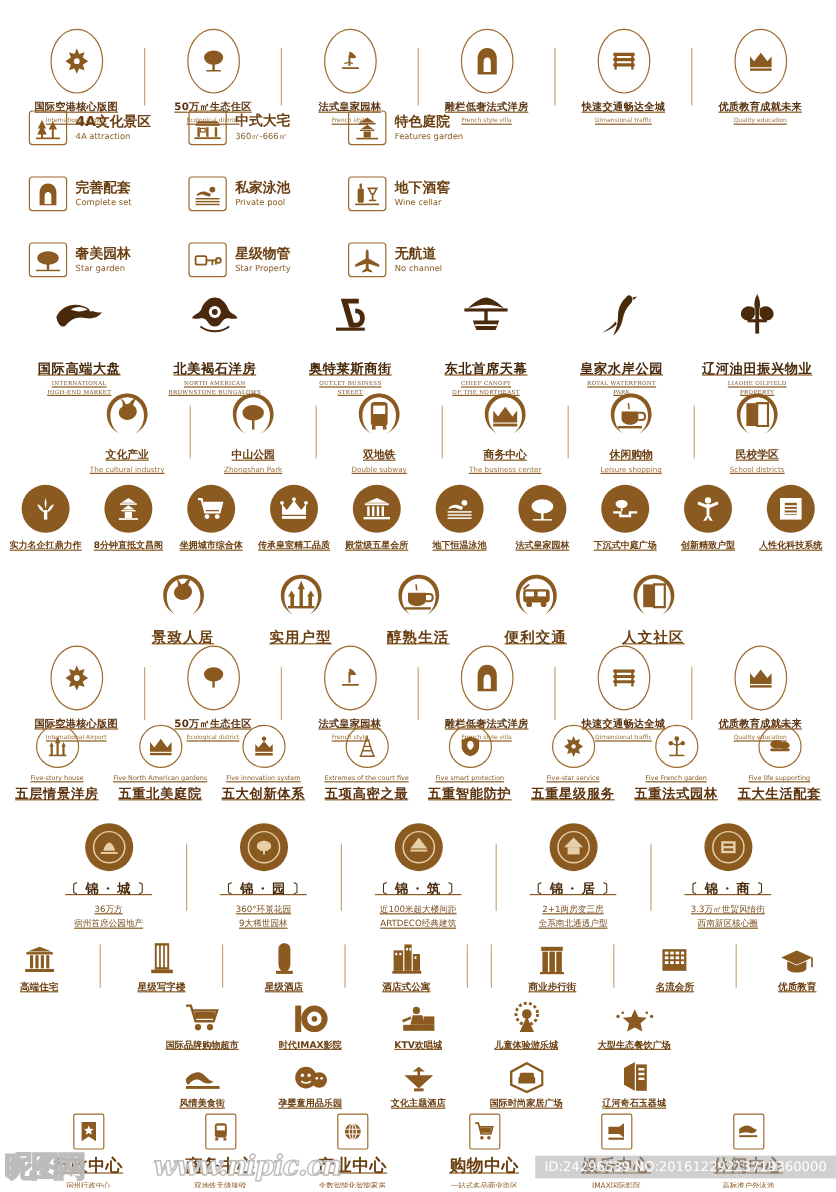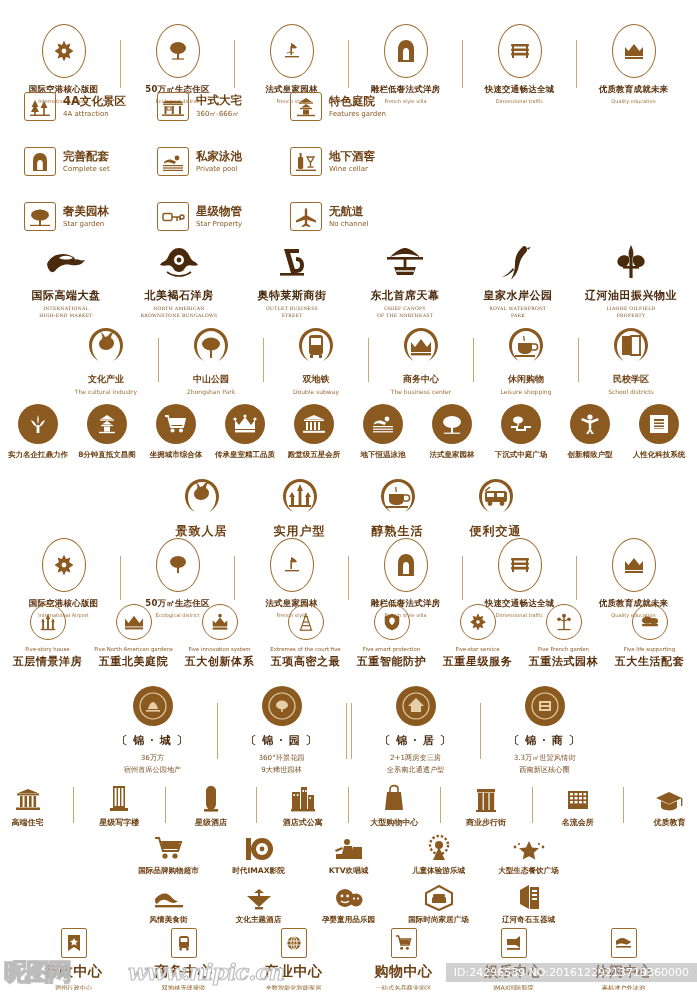--- a/index.html
+++ b/index.html
@@ -5,21 +5,21 @@
 <style>
   html,body{margin:0;padding:0;}
   body{
     width:697px;height:993px;background:#ffffff;overflow:hidden;
     font-family:"Liberation Sans","DejaVu Sans",sans-serif;
     color:#8a5a22;position:relative;
   }
   .sheet{position:relative;width:697px;height:993px;}
 
   
-  .row{display:flex;justify-content:center;align-items:flex-start;width:697px;}
+  .row{display:flex;justify-content:center;align-items:flex-start;width:697px;text-decoration:underline;}
   .cell{display:flex;flex-direction:column;align-items:center;text-align:center;}
   .sep{width:1px;background:#c9a675;align-self:center;}
 
   
   .sec1{position:absolute;top:24px;left:0;}
   .sec1 .cell{width:105px;}
   .sec1 .sep{height:48px;margin:0 4px;}
   .oval{width:42px;height:52px;border:1.4px solid #9c6a2c;border-radius:50%/50%;
         display:flex;align-items:center;justify-content:center;}
   .oval svg{display:block;}
@@ -35,21 +35,21 @@
       display:flex;align-items:center;justify-content:center;flex:0 0 auto;}
   .sq-tx{margin-left:7px;text-align:left;}
   .sq-cn{font-size:11.5px;font-weight:bold;color:#6b3f12;line-height:1.15;
          font-family:"DejaVu Sans",sans-serif;}
   .sq-en{font-size:7px;color:#8a5a22;margin-top:1px;font-family:"DejaVu Sans",sans-serif;}
 
   
   .sec3{position:absolute;top:240px;left:0;}
   .sec3 .cell{width:113px;}
   .emb{height:46px;display:flex;align-items:center;justify-content:center;}
-  .e-cn{font-size:11px;font-weight:bold;color:#4a2a0c;letter-spacing:.5px;margin-top:2px;
+  .e-cn{font-size:11px;font-weight:bold;color:#4a2a0c;letter-spacing:.5px;margin-top:14px;
         font-family:"DejaVu Serif",serif;}
   .e-en{font-size:4.6px;color:#7a5024;margin-top:3px;line-height:1.5;letter-spacing:.3px;
         font-family:"DejaVu Serif",serif;}
 
   
   .sec4{position:absolute;top:325px;left:0;padding-left:20px;}
   .sec4 .cell{width:100px;}
   .sec4 .sep{height:44px;margin:0 2px;}
   .laurel{width:44px;height:44px;display:flex;align-items:center;justify-content:center;}
   .l-cn{font-size:9px;font-weight:bold;color:#6b3f12;margin-top:4px;
@@ -758,20 +758,32 @@
           <rect x="13" y="17" width="7" height="4" fill="#fff"></rect>
               <rect x="23" y="17" width="7" height="4" fill="#fff"></rect>
           <circle cx="16" cy="27.5" r="2.4"></circle>
               <circle cx="28" cy="27.5" r="2.4"></circle>
           <path d="M11 15l5-4" stroke="#8b5a20" stroke-width="1.6"></path>
             </g>
           </svg>
       </div>
       <div class="l2-cn">便利交通</div>
     </div>
+    <div class="cell">
+      <div class="laurel">
+        <svg width="46" height="46" viewBox="0 0 44 44">
+            <g fill="#8b5a20">
+          <path d="M22 3C13 3 5 10 5 20c0 7 4 13 10 16-5-4-7-9-7-15 0-8 6-15 14-15s14 7 14 15c0 6-2 11-7 15 6-3 10-9 10-16C39 10 31 3 22 3z"></path>
+          <rect x="13" y="11" width="9" height="19"></rect>
+          <path d="M22 11h9v19h-9z" fill="none" stroke="#8b5a20" stroke-width="1.8"></path>
+            </g>
+          </svg>
+      </div>
+      <div class="l2-cn">人文社区</div>
+    </div>
   </div>
 
   <div class="row sec7">
     <div class="cell">
       <div class="oval">
         <svg width="24" height="24" viewBox="0 0 24 24">
             <g fill="#8b5a20">
           <path d="M12 1.5 14 6l4.5-1.5L17 9l4.5 3L17 15l1.5 4.5L14 18l-2 4.5L10 18l-4.5 1.5L7 15l-4.5-3L7 9 5.5 4.5 10 6z"></path>
           <circle cx="12" cy="12" r="2.4" fill="#fff"></circle>
             </g>
@@ -992,20 +1004,35 @@
           <ellipse cx="19" cy="18" rx="6" ry="4.4" fill="#e6cfa8"></ellipse>
           <rect x="18.2" y="21" width="1.6" height="4" fill="#e6cfa8"></rect>
             </g>
           </svg>
       </div>
       <div class="k-cn">〔 锦 · 园 〕</div>
       <div class="k-d1">360°环景花园</div>
       <div class="k-d2">9大稀世园林</div>
     </div>
     <div class="sep"></div>
+    <div class="cell">
+      <div class="coin">
+        <svg width="38" height="38" viewBox="0 0 38 38">
+            <g>
+          <circle cx="19" cy="19" r="18" fill="#8b5a20"></circle>
+          <circle cx="19" cy="19" r="13" fill="none" stroke="#e6cfa8" stroke-width="1.2"></circle>
+          <path d="M19 11l7 9h-14z" fill="#e6cfa8"></path>
+          <rect x="12" y="21" width="14" height="1.6" fill="#e6cfa8"></rect>
+            </g>
+          </svg>
+      </div>
+      <div class="k-cn">〔 锦 · 筑 〕</div>
+      <div class="k-d1">近100米超大楼间距</div>
+      <div class="k-d2">ARTDECO经典建筑</div>
+    </div>
     <div class="sep"></div>
     <div class="cell">
       <div class="coin">
         <svg width="38" height="38" viewBox="0 0 38 38">
             <g>
           <circle cx="19" cy="19" r="18" fill="#8b5a20"></circle>
           <circle cx="19" cy="19" r="13" fill="none" stroke="#e6cfa8" stroke-width="1.2"></circle>
           <path d="M19 11l8 8h-16z" fill="#e6cfa8"></path>
           <rect x="14" y="19" width="10" height="6" fill="#e6cfa8"></rect>
             </g>
@@ -1091,31 +1118,20 @@
           <rect x="12.4" y="6" width="1.6" height="2" fill="#fff"></rect>
               <rect x="15" y="6" width="1.6" height="2" fill="#fff"></rect>
           <rect x="19.4" y="13" width="1.6" height="2" fill="#fff"></rect>
           <rect x="1" y="25" width="24" height="2.4"></rect>
             </g>
           </svg>
       </div>
       <div class="s-cn">酒店式公寓</div>
     </div>
     <div class="sep"></div>
-    <div class="cell">
-      <div class="sil">
-        <svg width="24" height="28" viewBox="0 0 24 28">
-            <g fill="#8b5a20">
-          <path d="M5 8h14l2 18H3z"></path>
-          <path d="M8 8V5c0-2 1.8-3.4 4-3.4S16 3 16 5v3" fill="none" stroke="#8b5a20" stroke-width="1.6"></path>
-            </g>
-          </svg>
-      </div>
-      <div class="s-cn">大型购物中心</div>
-    </div>
     <div class="sep"></div>
     <div class="cell">
       <div class="sil">
         <svg width="24" height="28" viewBox="0 0 24 28">
             <g fill="#8b5a20">
           <rect x="3" y="5" width="18" height="3.4"></rect>
           <rect x="4" y="9" width="4.6" height="17"></rect>
               <rect x="9.8" y="9" width="4.6" height="17"></rect>
           <rect x="15.6" y="9" width="4.6" height="17"></rect>
           <rect x="2" y="26" width="20" height="2"></rect>
@@ -1243,49 +1259,49 @@
           <circle cx="22" cy="7" r="1.4" fill="#fff"></circle>
             </g>
           </svg>
       </div>
       <div class="g-cn">风情美食街</div>
     </div>
     <div class="cell">
       <div class="gl">
         <svg width="30" height="24" viewBox="0 0 30 24">
             <g fill="#8b5a20">
-          <path d="M15 2l5 4h-10z"></path>
-              <rect x="14" y="5" width="2" height="5"></rect>
-          <path d="M3 9h24l-12 11z"></path>
-          <rect x="11" y="20" width="8" height="2.4"></rect>
-            </g>
-          </svg>
-      </div>
-      <div class="g-cn">文化主题酒店</div>
-    </div>
-    <div class="cell">
-      <div class="gl">
-        <svg width="30" height="24" viewBox="0 0 30 24">
-            <g fill="#8b5a20">
           <circle cx="11" cy="11" r="9"></circle>
               <circle cx="22" cy="13" r="6.5"></circle>
           <g fill="#fff">
                 <circle cx="8" cy="9" r="1.4"></circle>
                 <circle cx="13.6" cy="9" r="1.4"></circle>
           <path d="M7 14c2 2 6 2 8 0" stroke="#fff" stroke-width="1.4" fill="none"></path>
           <circle cx="20" cy="11.6" r="1.1"></circle>
                 <circle cx="24" cy="11.6" r="1.1"></circle>
               </g>
             </g>
           </svg>
       </div>
       <div class="g-cn">孕婴童用品乐园</div>
     </div>
     <div class="cell">
       <div class="gl">
+        <svg width="30" height="24" viewBox="0 0 30 24">
+            <g fill="#8b5a20">
+          <path d="M15 2l5 4h-10z"></path>
+              <rect x="14" y="5" width="2" height="5"></rect>
+          <path d="M3 9h24l-12 11z"></path>
+          <rect x="11" y="20" width="8" height="2.4"></rect>
+            </g>
+          </svg>
+      </div>
+      <div class="g-cn">文化主题酒店</div>
+    </div>
+    <div class="cell">
+      <div class="gl">
         <svg width="28" height="26" viewBox="0 0 28 26">
             <g fill="#8b5a20">
           <path d="M14 1l13 7v11l-13 6-13-6V8z" fill="none" stroke="#8b5a20" stroke-width="2"></path>
           <path d="M7 14c0-2 1.6-3 3.4-3h7.2c1.8 0 3.4 1 3.4 3v4H7z"></path>
           <rect x="8" y="9" width="12" height="3" rx="1.4"></rect>
             </g>
           </svg>
       </div>
       <div class="g-cn">国际时尚家居广场</div>
     </div>

